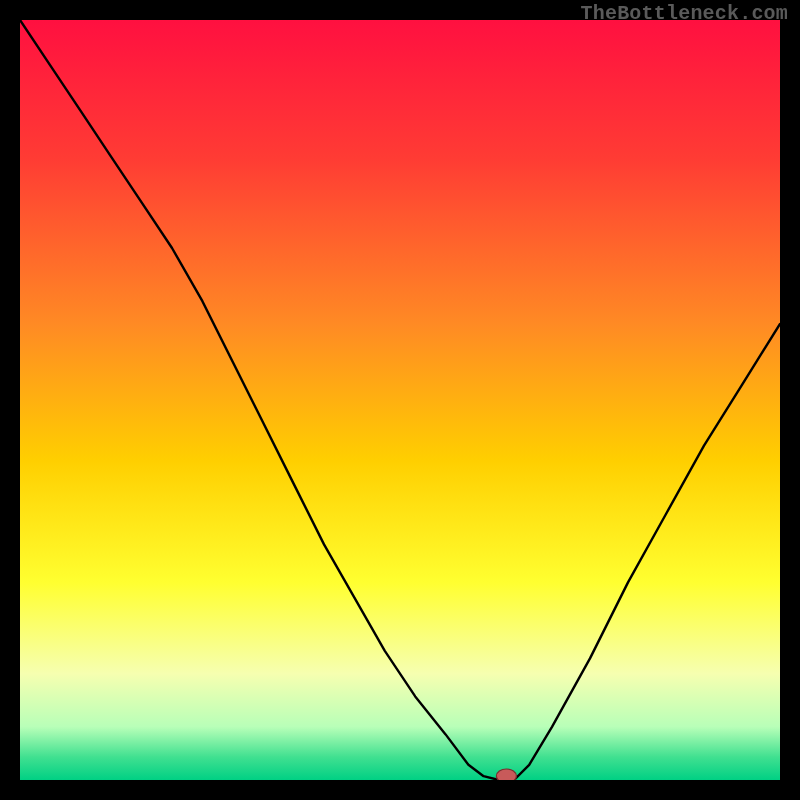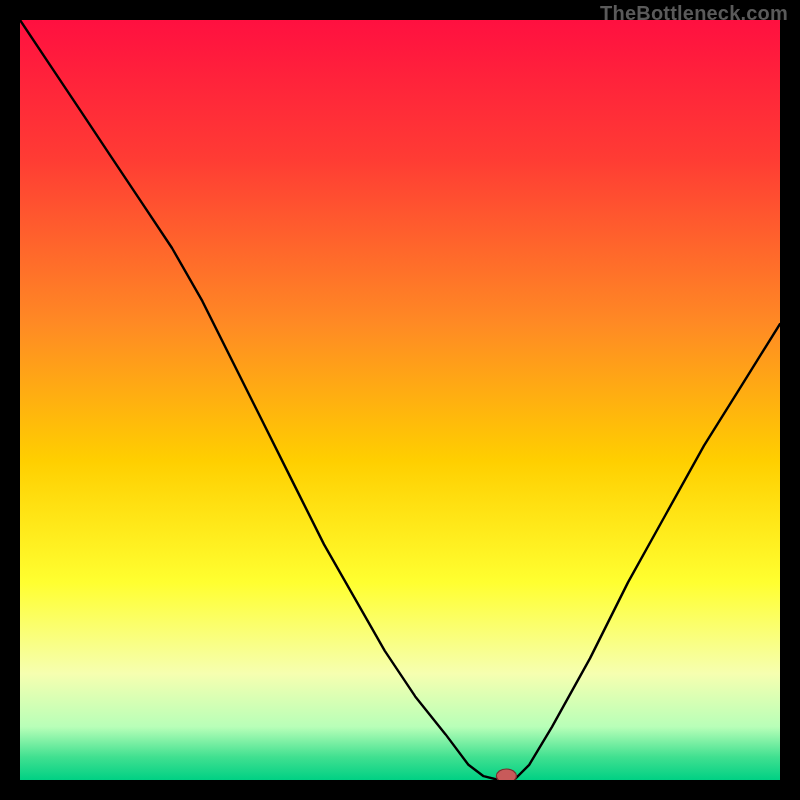--- a/index.html
+++ b/index.html
@@ -19,21 +19,21 @@
     position: absolute;
     left: 20px;
     top: 20px;
     width: 760px;
     height: 760px;
   }
   .watermark {
     position: absolute;
     top: 2px;
     right: 12px;
-    font-family: Liberation Sans, sans-serif;
+    font-family: Liberation Mono, monospace;
     font-size: 20px;
     font-weight: bold;
     color: #5a5a5a;
     letter-spacing: 0.2px;
     user-select: none;
     text-align: center;
   }
 </style>
 </head>
 <body>

